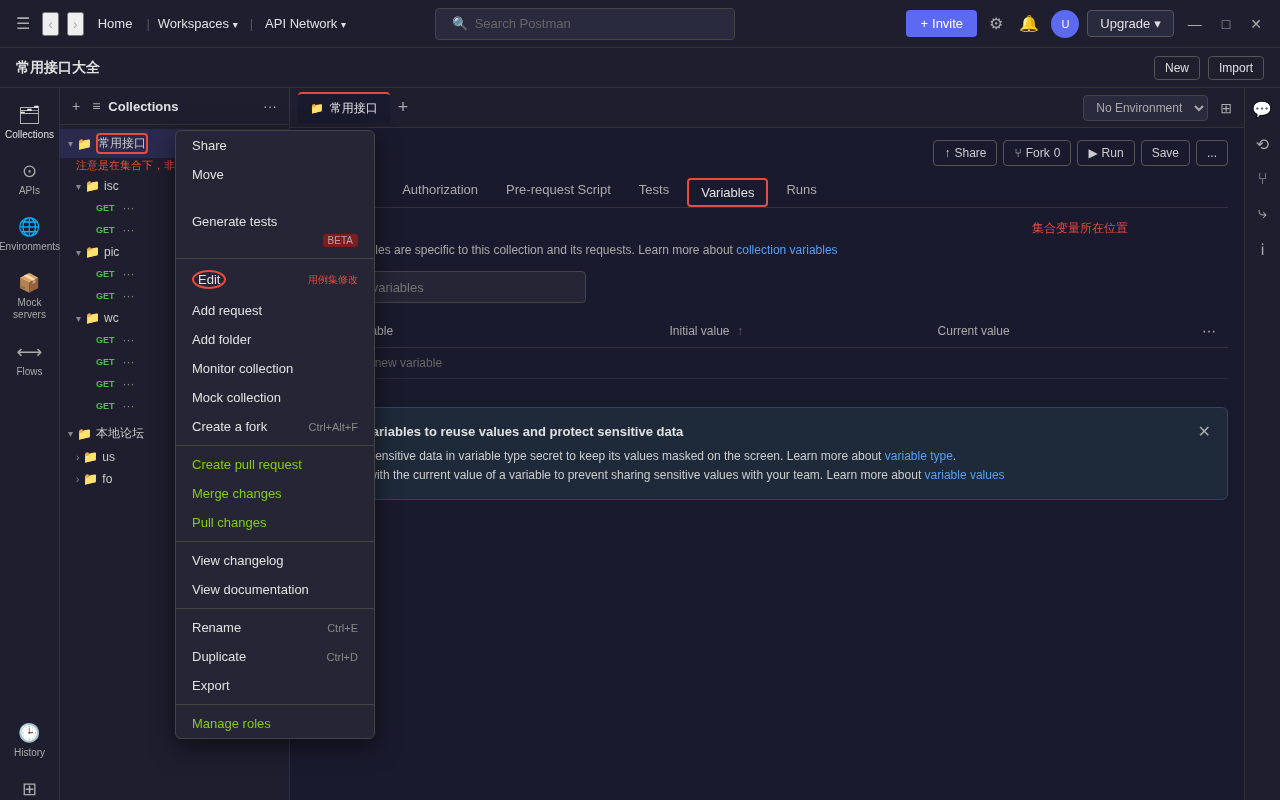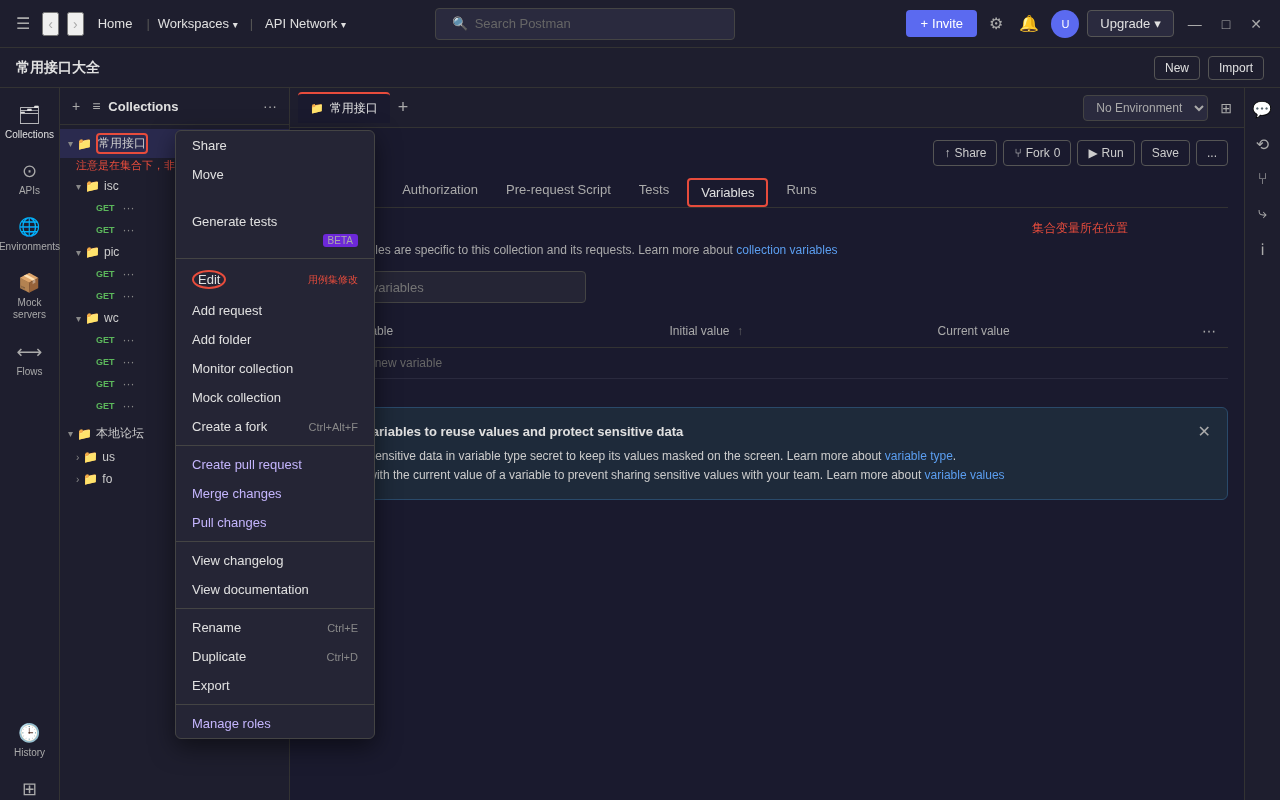--- a/index.html
+++ b/index.html
@@ -48,24 +48,24 @@
     .tree-icon { font-size: 12px; margin-right: 4px; }
     .tree-label { font-size: 12px; color: #ccc; overflow: hidden; text-overflow: ellipsis; }
     .method-badge { font-size: 9px; font-weight: 700; padding: 1px 4px; border-radius: 2px; margin-right: 4px; }
     .method-get { color: #5cb85c; }
     .tree-indent-1 { padding-left: 16px; }
     .tree-indent-2 { padding-left: 32px; }
 
     
     .context-menu { position: absolute; top: 130px; left: 175px; width: 200px; background: #252535; border: 1px solid #444; border-radius: 6px; box-shadow: 0 8px 24px rgba(0,0,0,0.5); z-index: 100; }
     .ctx-item { padding: 7px 16px; font-size: 13px; color: #e0e0e0; cursor: pointer; display: flex; align-items: center; justify-content: space-between; }
-    .ctx-item.disabled { color: #c4b5fd; cursor: default; }
+    .ctx-item.disabled { color: #84cc16; cursor: default; }
     .ctx-item .shortcut { color: #888; font-size: 11px; }
     .ctx-divider { height: 1px; background: #444; margin: 4px 0; }
-    .beta-badge { background: #6d28d9; color: #aaa; font-size: 10px; padding: 1px 5px; border-radius: 3px; margin-left: 6px; margin-top: 38px; }
+    .beta-badge { background: #7f1d1d; color: #aaa; font-size: 10px; padding: 1px 5px; border-radius: 3px; margin-left: 6px; margin-top: 38px; }
 
     
     .content-area { flex: 1; display: flex; flex-direction: column; background: #1a1a2e; }
     .tabs-bar { height: 40px; background: #1e1e2e; display: flex; align-items: center; padding: 0 8px; border-bottom: 1px solid #333; gap: 4px; }
     .tab { display: flex; align-items: center; padding: 6px 12px; border-radius: 4px 4px 0 0; cursor: pointer; font-size: 12px; color: #aaa; gap: 6px; }
     .tab.active { background: #1a1a2e; color: #e0e0e0; border-top: 2px solid #e74c3c; }
     .tab-icon { font-size: 11px; }
     .tab-add { background: none; border: none; color: #aaa; font-size: 18px; cursor: pointer; padding: 0 4px; }
     .tab-env { margin-left: auto; display: flex; align-items: center; gap: 8px; padding-left: 40px; }
     .env-select { background: #2a2a3e; border: 1px solid #444; color: #aaa; border-radius: 4px; padding: 4px 8px; font-size: 12px; cursor: pointer; }

